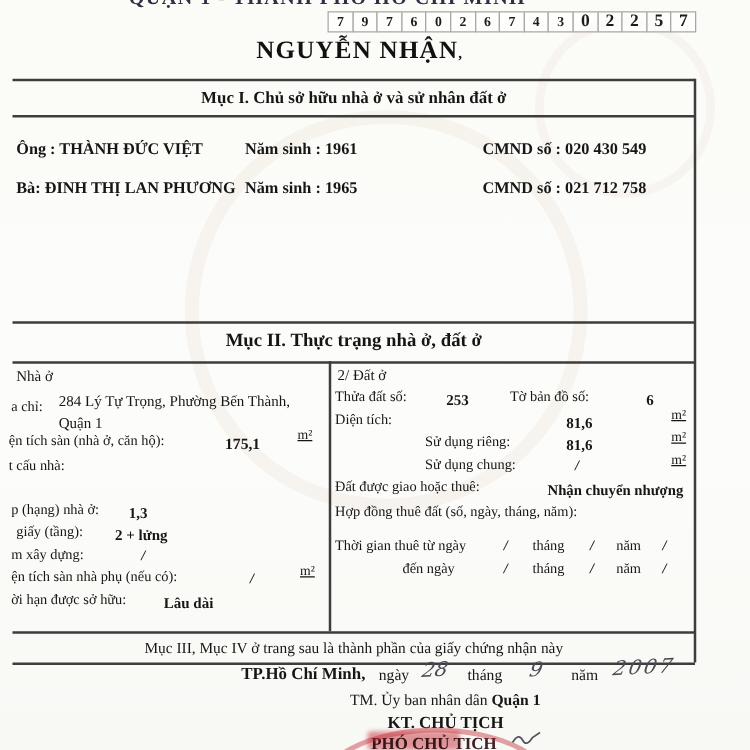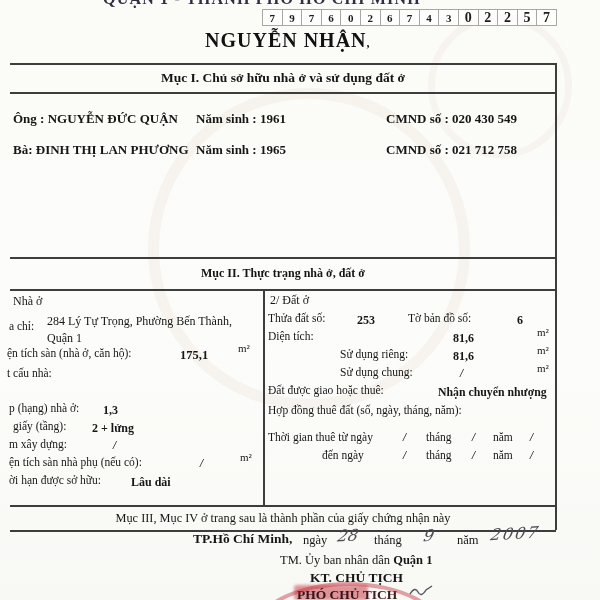--- a/index.html
+++ b/index.html
@@ -31,21 +31,21 @@
     font-weight:bold;color:#151515;}
   
   .owner{position:absolute;left:0;width:560px;font-weight:bold;font-size:13px;white-space:nowrap;}
   .owner .oa{position:absolute;left:13px;}
   .owner .ob{position:absolute;left:196px;}
   .owner .oc{position:absolute;left:386px;}
   
   .t{position:absolute;font-size:11.5px;white-space:nowrap;}
   .t b, .val{font-weight:bold;}
   .wrapv{white-space:normal;line-height:16.5px;font-weight:normal;font-size:12px;}
-  .unit{font-size:11px;}
+  .unit{font-size:11px;text-decoration:underline;}
   .slash{font-weight:bold;font-style:italic;}
   
   .note{position:absolute;left:10px;width:546px;text-align:center;font-size:12.3px;}
   .hand{position:absolute;font-family:"DejaVu Serif",serif;font-style:italic;
     color:#4b4b55;transform:skewX(-14deg) rotate(-3deg);font-size:16px;white-space:nowrap;}
   .sig{position:absolute;font-weight:bold;white-space:nowrap;}
   
   .stamp-arc{position:absolute;left:252px;top:582px;width:185px;height:95px;
     border:4px solid rgba(193,36,48,0.42);border-radius:50%;}
   .stamp-blob{position:absolute;left:294px;top:585px;width:74px;height:15px;
@@ -84,34 +84,34 @@
 
   <div class="hr" style="top:63px"></div>
   <div class="hr" style="top:92px"></div>
   <div class="hr" style="top:257px"></div>
   <div class="hr" style="top:289px"></div>
   <div class="hr" style="top:505px"></div>
   <div class="hr" style="top:530px"></div>
   <div class="vr" style="left:555px;top:63px;height:467px"></div>
   <div class="vr" style="left:263px;top:289px;height:216px"></div>
 
-  <div class="sec-head" style="top:64px;height:28px;line-height:28px;font-size:13.5px">Mục I. Chủ sở hữu nhà ở và sử dụng đất ở</div>
+  <div class="sec-head" style="top:64px;height:28px;line-height:28px;font-size:13.5px">Mục I. Chủ sở hữu nhà ở và sử nhân đất ở</div>
 
   <div class="owner" style="top:111px">
-    <span class="oa"><span>Ông :</span> <span>NGUYỄN ĐỨC QUẬN</span></span>
+    <span class="oa"><span>Ông :</span> <span>THÀNH ĐỨC VIỆT</span></span>
     <span class="ob"><span>Năm sinh :</span> <span>1961</span></span>
     <span class="oc"><span>CMND số :</span> <span>020 430 549</span></span>
   </div>
   <div class="owner" style="top:142px">
     <span class="oa"><span>Bà:</span> <span>ĐINH THỊ LAN PHƯƠNG</span></span>
     <span class="ob"><span>Năm sinh :</span> <span>1965</span></span>
     <span class="oc"><span>CMND số :</span> <span>021 712 758</span></span>
   </div>
 
-  <div class="sec-head" style="top:258px;height:31px;line-height:31px;font-size:12px">Mục II. Thực trạng nhà ở, đất ở</div>
+  <div class="sec-head" style="top:258px;height:31px;line-height:31px;font-size:15px">Mục II. Thực trạng nhà ở, đất ở</div>
 
   <div class="t" style="left:13px;top:294px;font-size:12px">Nhà ở</div>
   <div class="t" style="left:9px;top:320px">a chỉ:</div>
   <div class="t wrapv" style="left:47px;top:313px;width:213px;white-space:normal">284 Lý Tự Trọng, Phường Bến Thành, Quận 1</div>
   <div class="t" style="left:7px;top:347px">ện tích sàn (nhà ở, căn hộ):</div>
   <div class="t val" style="left:180px;top:348px;font-size:12.5px">175,1</div>
   <div class="t unit" style="left:238px;top:342px">m²</div>
   <div class="t" style="left:7px;top:367px">t cấu nhà:</div>
   <div class="t" style="left:9px;top:402px">p (hạng) nhà ở:</div>
   <div class="t val" style="left:103px;top:403px;font-size:12px">1,3</div>

